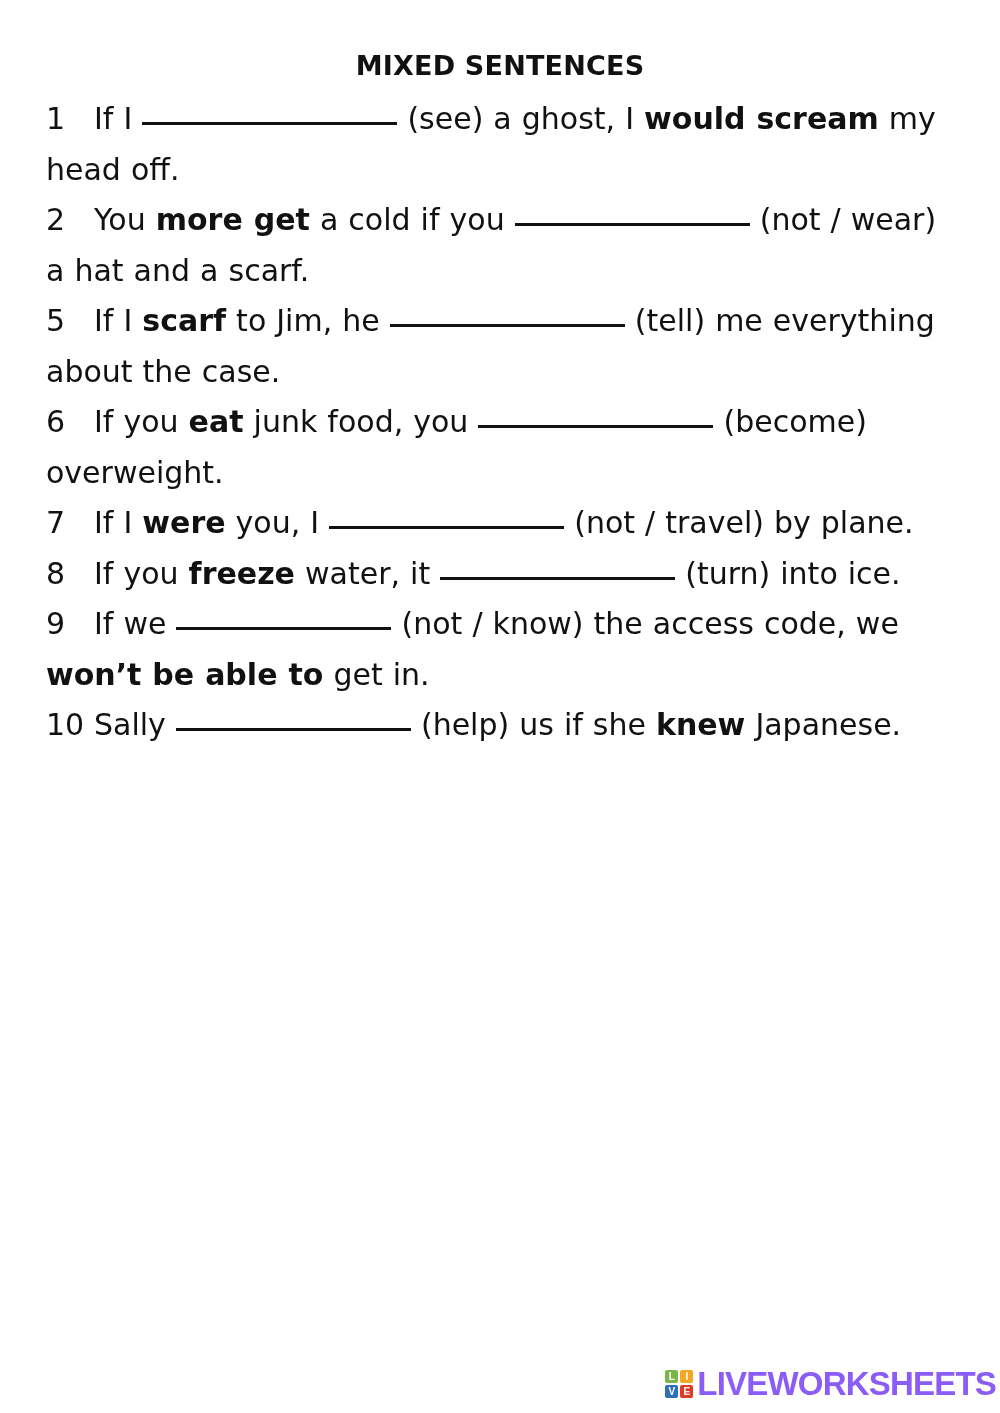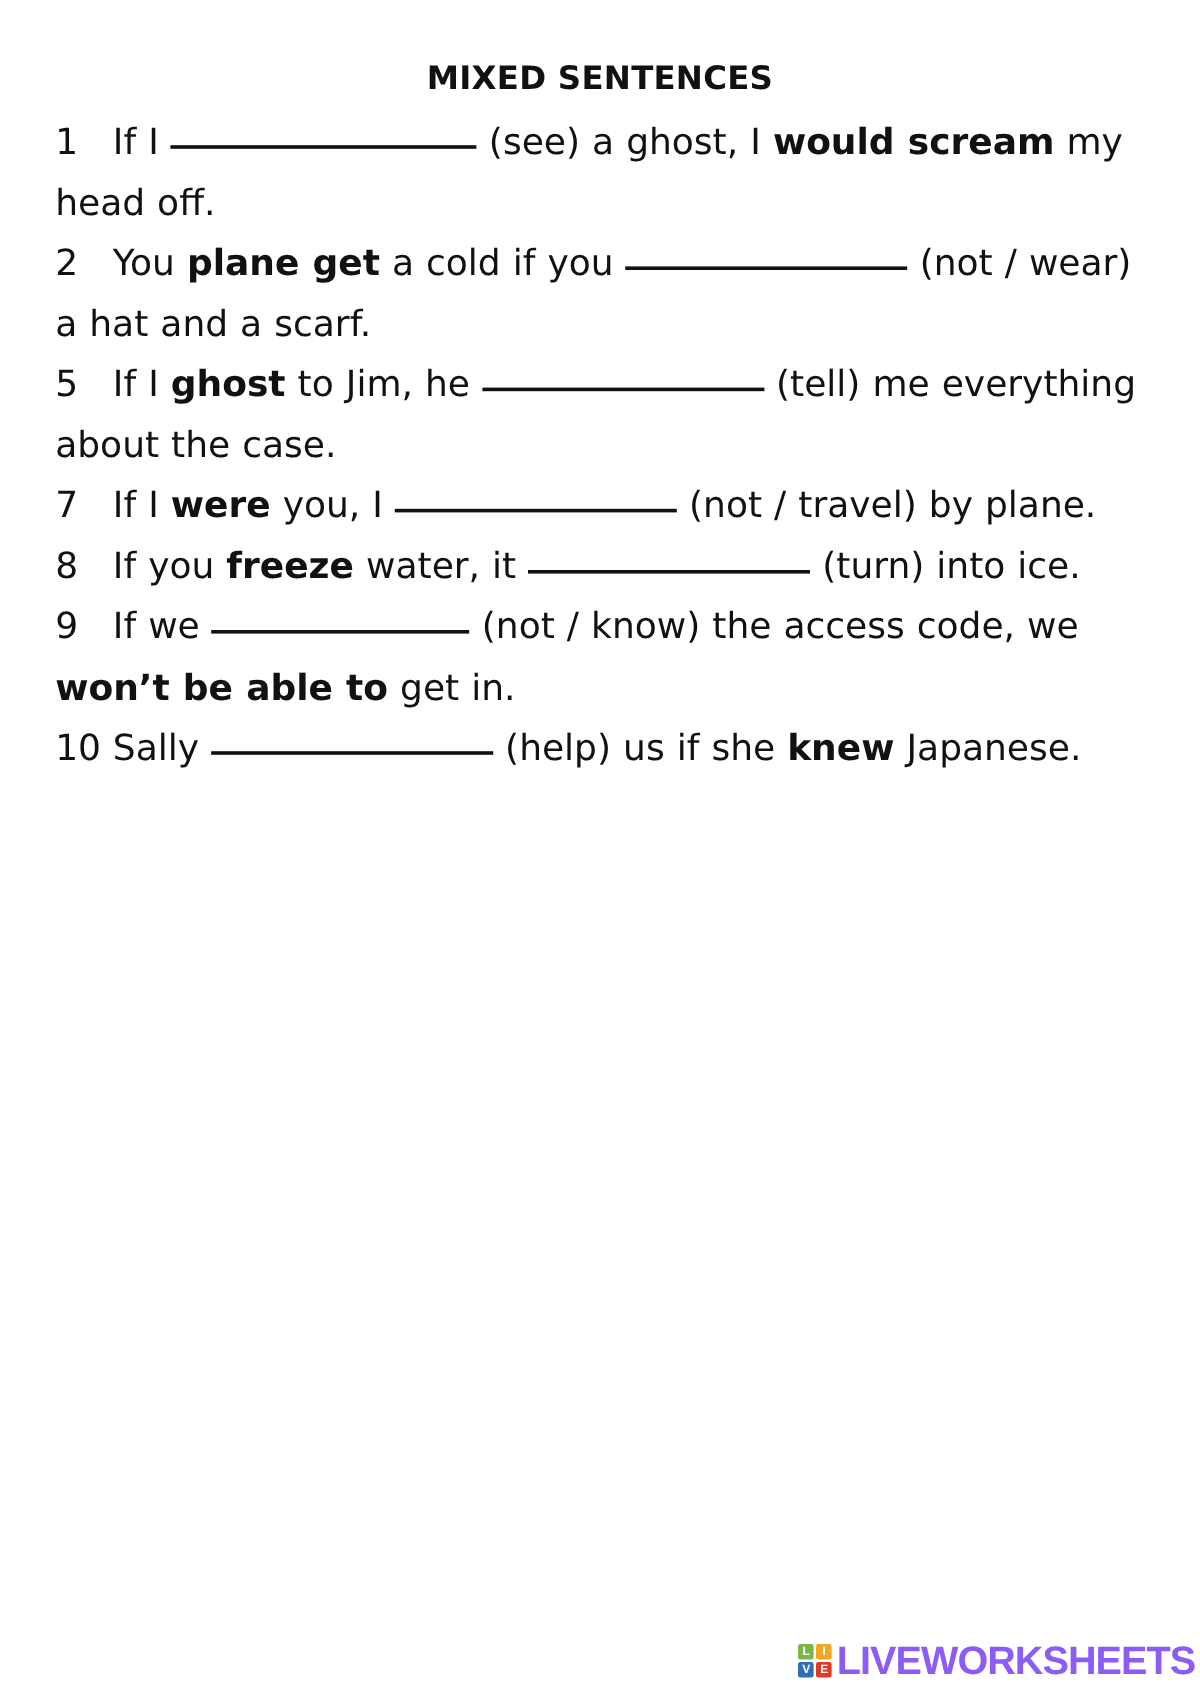--- a/index.html
+++ b/index.html
@@ -114,22 +114,23 @@
 </style>
 </head>
 <body>
 
 <div class="sheet">
 
   <div class="worksheet-title">MIXED SENTENCES</div>
 
   <div class="items" id="items-container">
       <div class="item"><span class="num">1</span><span>If I </span><span class="blank b-lg"></span><span> (see) a ghost, I </span><b>would scream</b><span> my head off.</span></div>
-      <div class="item"><span class="num">2</span><span>You </span><b>plane get</b><span> a cold if you </span><span class="blank b-md"></span><span> (not / wear) a hat and a scarf.</span></div>
-      <div class="item"><span class="num">5</span><span>If I </span><b>ghost</b><span> to Jim, he </span><span class="blank b-md"></span><span> (tell) me everything about the case.</span></div>
+      <div class="item"><span class="num">2</span><span>You </span><b>more get</b><span> a cold if you </span><span class="blank b-md"></span><span> (not / wear) a hat and a scarf.</span></div>
+      <div class="item"><span class="num">5</span><span>If I </span><b>scarf</b><span> to Jim, he </span><span class="blank b-md"></span><span> (tell) me everything about the case.</span></div>
+      <div class="item"><span class="num">6</span><span>If you </span><b>eat</b><span> junk food, you </span><span class="blank b-md"></span><span> (become) overweight.</span></div>
       <div class="item"><span class="num">7</span><span>If I </span><b>were</b><span> you, I </span><span class="blank b-md"></span><span> (not / travel) by plane.</span></div>
       <div class="item"><span class="num">8</span><span>If you </span><b>freeze</b><span> water, it </span><span class="blank b-md"></span><span> (turn) into ice.</span></div>
       <div class="item"><span class="num">9</span><span>If we </span><span class="blank b-sm"></span><span> (not / know) the access code, we </span><b>won’t be able to</b><span> get in.</span></div>
       <div class="item"><span class="num">10</span><span>Sally </span><span class="blank b-md"></span><span> (help) us if she </span><b>knew</b><span> Japanese.</span></div>
     </div>
 
   <div class="footer-logo">
     <div class="logo-mark" id="logo-mark">
         <div class="logo-cell" style="background: rgb(122, 182, 72);">L</div>
         <div class="logo-cell" style="background: rgb(245, 166, 35);">I</div>

